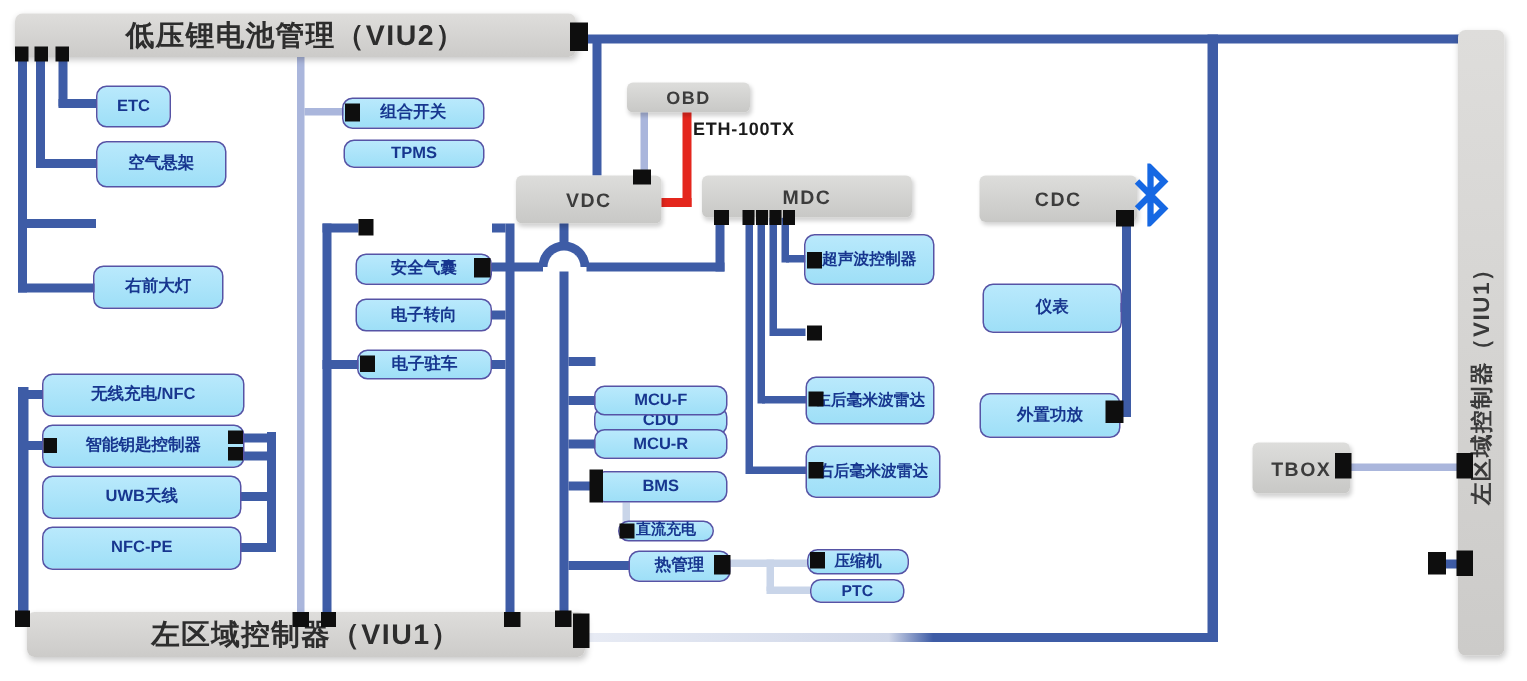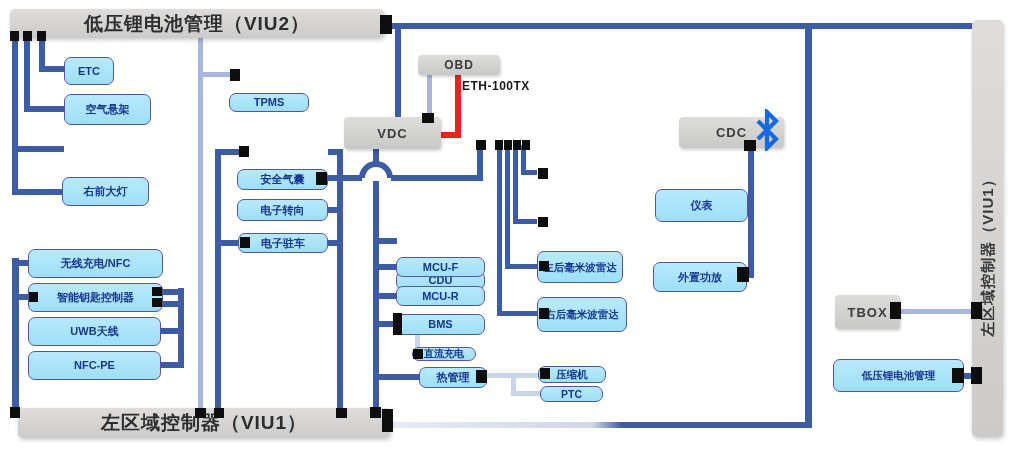--- a/index.html
+++ b/index.html
@@ -112,21 +112,24 @@
   <div class="bar bar-right" style="left:972px;top:20px;width:31px;height:417px;">
     <span>左区域控制器（VIU1）</span>
   </div>
 
   <div class="gray" style="left:418px;top:55px;width:82px;height:20px;font-size:12px;">
     <span>OBD</span>
   </div>
   <div class="gray" style="left:344px;top:117px;width:97px;height:32px;">
     <span>VDC</span>
   </div>
-  <div class="gray" style="left:679px;top:117px;width:105px;height:31px;">
+  <div class="gray" style="left:468px;top:117px;width:140px;height:28px;">
+    <span>MDC</span>
+  </div>
+  <div class="gray" style="left:653px;top:117px;width:105px;height:31px;">
     <span>CDC</span>
   </div>
   <div class="gray" style="left:835px;top:295px;width:65px;height:34px;">
     <span>TBOX</span>
   </div>
 
   <svg style="position:absolute;left:754px;top:109px;z-index:6;" width="27" height="42" viewBox="0 0 27 42">
     <polyline points="4,12 22,30 13,39 13,3 22,12 4,30" fill="none" stroke="#1668e3" stroke-width="4.2" stroke-linejoin="miter"></polyline>
   </svg>
 
@@ -148,21 +151,24 @@
   <div class="node" style="left:28px;top:283px;width:135px;height:29px;text-align:right;">
     <span>智能钥匙控制器</span>
   </div>
   <div class="node" style="left:28px;top:317px;width:133px;height:29px;">
     <span>UWB天线</span>
   </div>
   <div class="node" style="left:28px;top:351px;width:133px;height:29px;">
     <span>NFC-PE</span>
   </div>
 
-  <div class="node" style="left:229px;top:93px;width:80px;height:19px;">
+  <div class="node" style="left:228px;top:65px;width:95px;height:21px;">
+    <span>组合开关</span>
+  </div>
+  <div class="node" style="left:229px;top:93px;width:94px;height:19px;">
     <span>TPMS</span>
   </div>
   <div class="node" style="left:237px;top:169px;width:91px;height:21px;">
     <span>安全气囊</span>
   </div>
   <div class="node" style="left:237px;top:199px;width:91px;height:22px;">
     <span>电子转向</span>
   </div>
   <div class="node" style="left:238px;top:233px;width:90px;height:20px;">
     <span>电子驻车</span>
@@ -186,35 +192,35 @@
   <div class="node" style="left:419px;top:367px;width:68px;height:21px;">
     <span>热管理</span>
   </div>
   <div class="node" style="left:538px;top:366px;width:68px;height:17px;font-size:10.5px;">
     <span>压缩机</span>
   </div>
   <div class="node" style="left:540px;top:386px;width:63px;height:16px;font-size:10.5px;">
     <span>PTC</span>
   </div>
 
+  <div class="node two" style="left:536px;top:156px;width:87px;height:34px;padding:2px;">
+    <span>超声波控制器</span>
+  </div>
   <div class="node two" style="left:537px;top:251px;width:86px;height:32px;padding:2px;">
     <span>左后毫米波雷达</span>
   </div>
   <div class="node two" style="left:537px;top:297px;width:90px;height:35px;padding:2px;justify-content:center;">
     <span>右后毫米波雷达</span>
   </div>
 
   <div class="node" style="left:655px;top:189px;width:93px;height:33px;">
     <span>仪表</span>
   </div>
   <div class="node" style="left:653px;top:262px;width:94px;height:30px;">
     <span>外置功放</span>
-  </div>
-  <div class="node" style="left:833px;top:359px;width:131px;height:33px;font-size:10.5px;">
-    <span>低压锂电池管理</span>
   </div>
 
   <div class="port" style="left:10px;top:31px;width:9px;height:10px;"></div>
   <div class="port" style="left:23px;top:31px;width:9px;height:10px;"></div>
   <div class="port" style="left:37px;top:31px;width:9px;height:10px;"></div>
   <div class="port" style="left:380px;top:15px;width:12px;height:19px;"></div>
 
   <div class="port" style="left:10px;top:407px;width:10px;height:11px;"></div>
   <div class="port" style="left:195px;top:408px;width:11px;height:10px;"></div>
   <div class="port" style="left:214px;top:408px;width:10px;height:10px;"></div>

